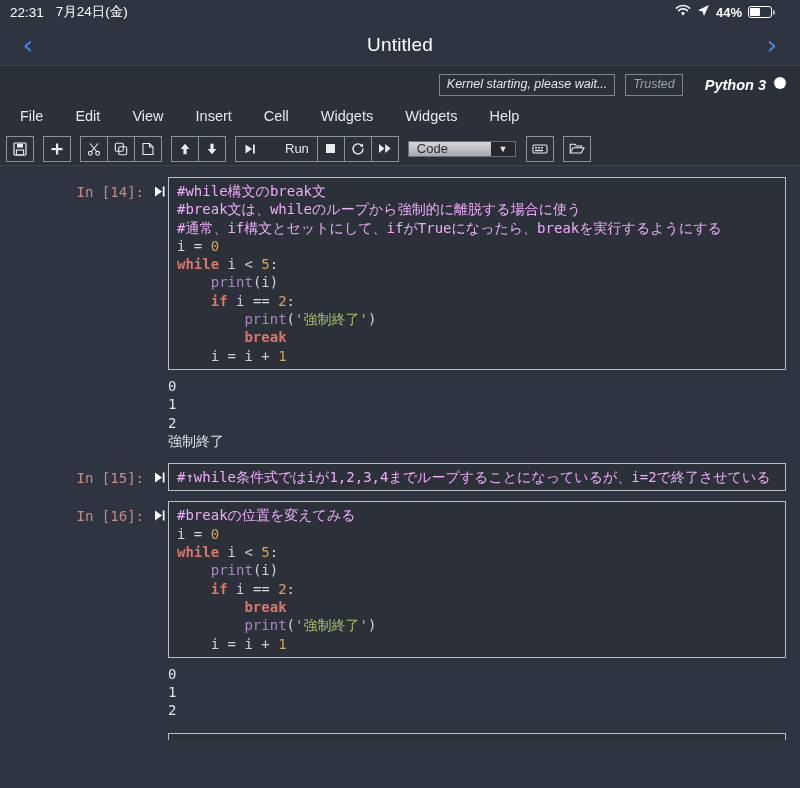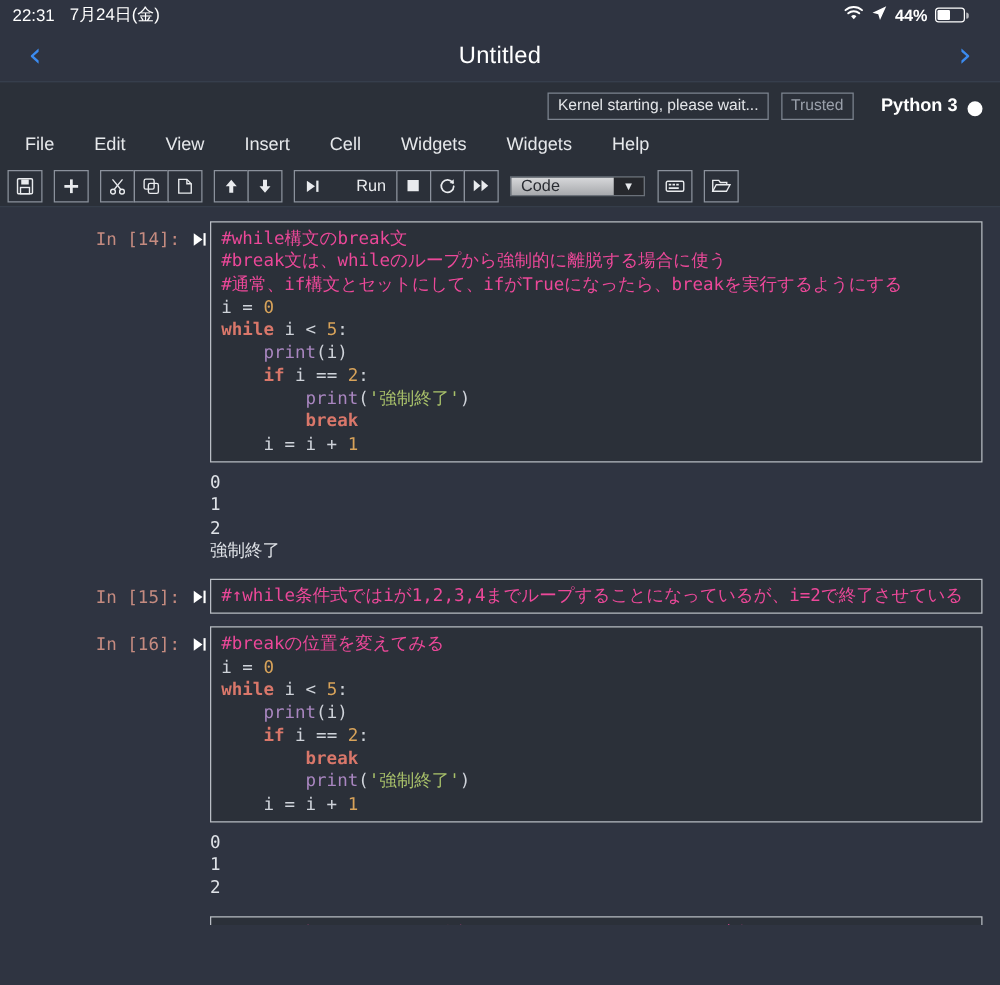--- a/index.html
+++ b/index.html
@@ -104,40 +104,41 @@
     padding: 0;
   }
   #kernel-row {
     height: 34px;
     display: flex;
     align-items: center;
     justify-content: flex-end;
     gap: 10px;
     padding: 4px 14px 0 0;
     box-sizing: border-box;
+    font-style: italic;
   }
   #kernel-msg {
     border: 1px solid #7d8490;
     padding: 3px 7px;
     font-size: 12.5px;
     color: #e3e5e8;
     background: #2b3039;
     line-height: 1.1;
   }
   #trusted-badge {
     border: 1px solid #7d8490;
     padding: 3px 7px;
     font-size: 12.5px;
     color: #9aa0ab;
     background: #2b3039;
     line-height: 1.1;
   }
   #kernel-name-wrap {
     display: flex;
-    align-items: flex-end;
+    align-items: flex-start;
     gap: 8px;
     margin-left: 12px;
     font-size: 14.5px;
     font-weight: bold;
     color: #ffffff;
   }
   #kernel-indicator {
     width: 12px;
     height: 12px;
     border-radius: 50%;
@@ -278,21 +279,21 @@
     font-size: 14px;
     line-height: 18.3px;
     color: #cfd3da;
     white-space: pre;
     letter-spacing: 0;
   }
   .one-line .code-line {
     overflow: hidden;
     text-overflow: clip;
   }
-  .tok-comment { color: #ec4899; }
+  .tok-comment { color: #f0abfc; }
   .tok-kw      { color: #d9776a; font-weight: bold; }
   .tok-builtin { color: #a986c0; }
   .tok-num     { color: #d8a35a; }
   .tok-str     { color: #a8c06a; }
   .tok-op      { color: #cfd3da; }
   .tok-plain   { color: #cfd3da; }
 
   .output {
     display: flex;
     padding: 2px 14px 8px 0;

